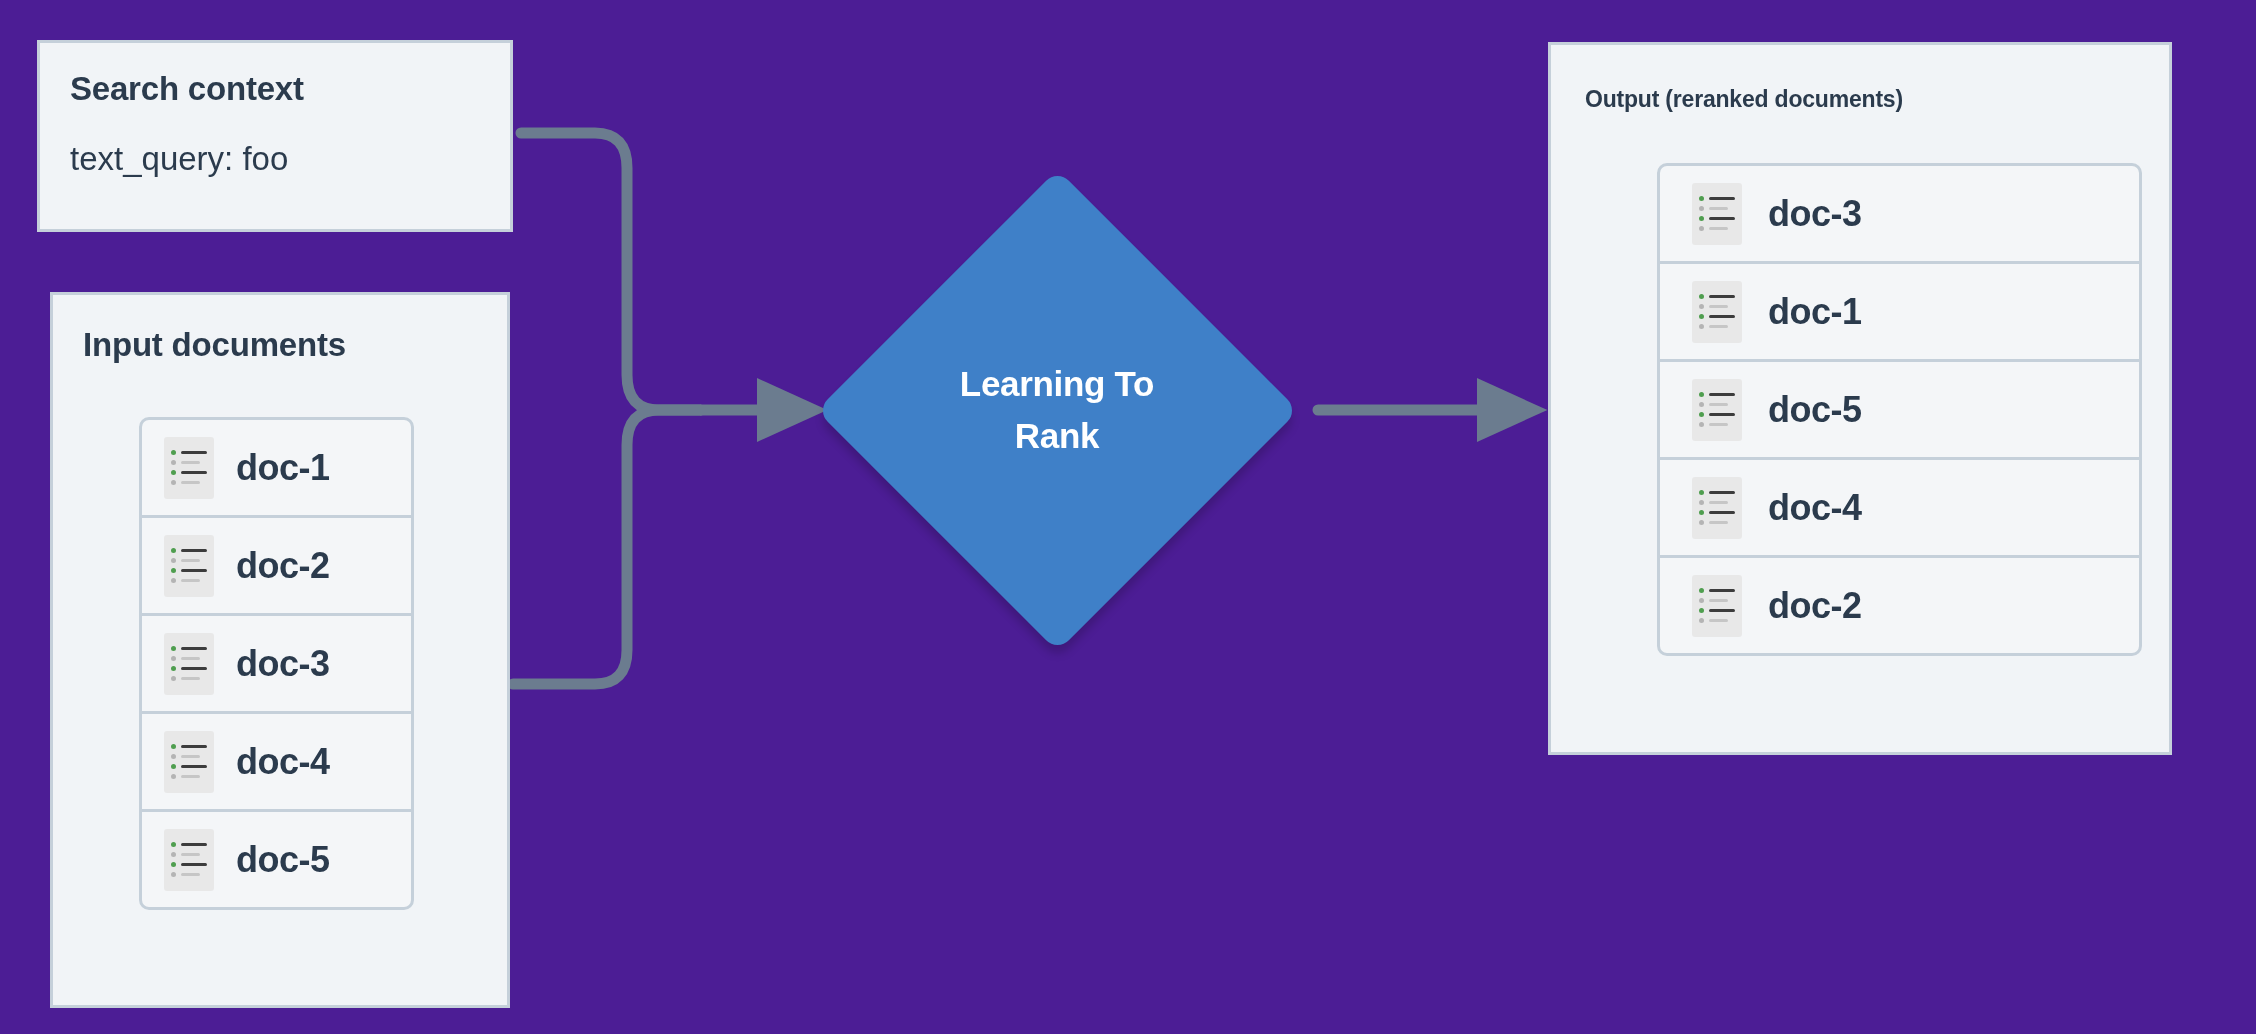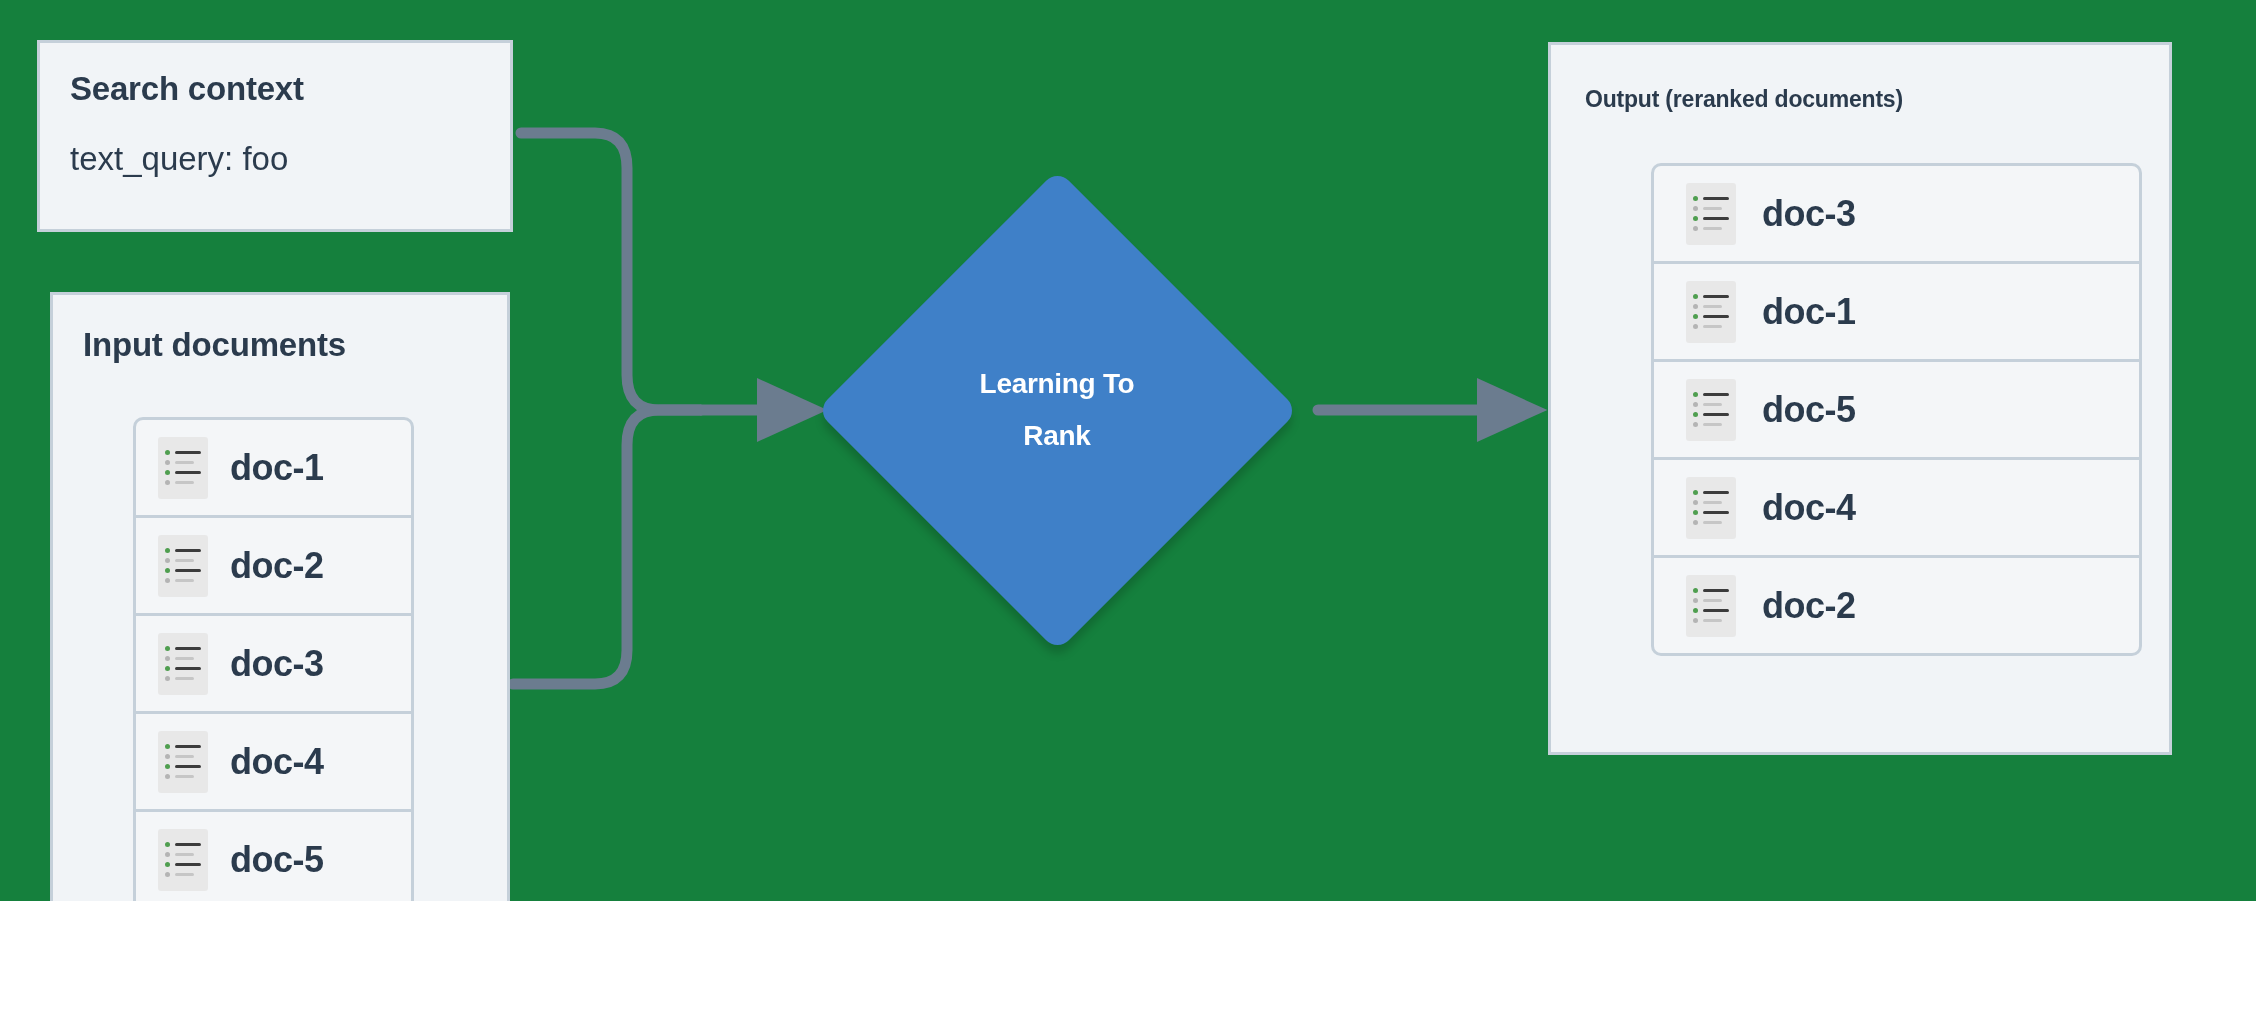--- a/index.html
+++ b/index.html
@@ -8,22 +8,22 @@
     padding: 0;
     background: #ffffff;
   }
   body {
     font-family: "Liberation Sans", sans-serif;
     -webkit-font-smoothing: antialiased;
   }
   #canvas {
     position: relative;
     width: 2256px;
-    height: 901px;
-    background: #15803d;
+    height: 1034px;
+    background: #4c1d95;
     overflow: hidden;
   }
 
   
   .panel {
     position: absolute;
     background: #f1f4f7;
     border: 3px solid #c5d0da;
     box-sizing: border-box;
   }
@@ -85,20 +85,21 @@
   #input-doc-list  { left: 80px;  width: 281px; top: 122px; }
   #output-doc-list { left: 100px; width: 491px; top: 118px; }
 
   .doc-card {
     display: flex;
     align-items: center;
     background: #f4f6f8;
     border: 3px solid #c5d0da;
     box-sizing: border-box;
     margin-bottom: -3px;
+    margin-left: 6px;
   }
   .doc-card:first-child { border-radius: 10px 10px 0 0; }
   .doc-card:last-child  { border-radius: 0 0 10px 10px; margin-bottom: 0; }
 
   #input-doc-list  .doc-card { height: 101px; padding-left: 22px; }
   #output-doc-list .doc-card { height: 101px; padding-left: 32px; }
 
   .doc-label {
     font-weight: bold;
     font-size: 36px;
@@ -160,21 +161,21 @@
   #ltr-node .diamond-label {
     position: absolute;
     left: 0; top: 0;
     width: 100%; height: 100%;
     display: flex;
     align-items: center;
     justify-content: center;
     text-align: center;
     color: #ffffff;
     font-weight: bold;
-    font-size: 28px;
+    font-size: 35px;
     line-height: 52px;
     letter-spacing: -0.3px;
     white-space: pre-line;
   }
 
   
   #connectors {
     position: absolute;
     left: 0; top: 0;
     width: 2256px;

